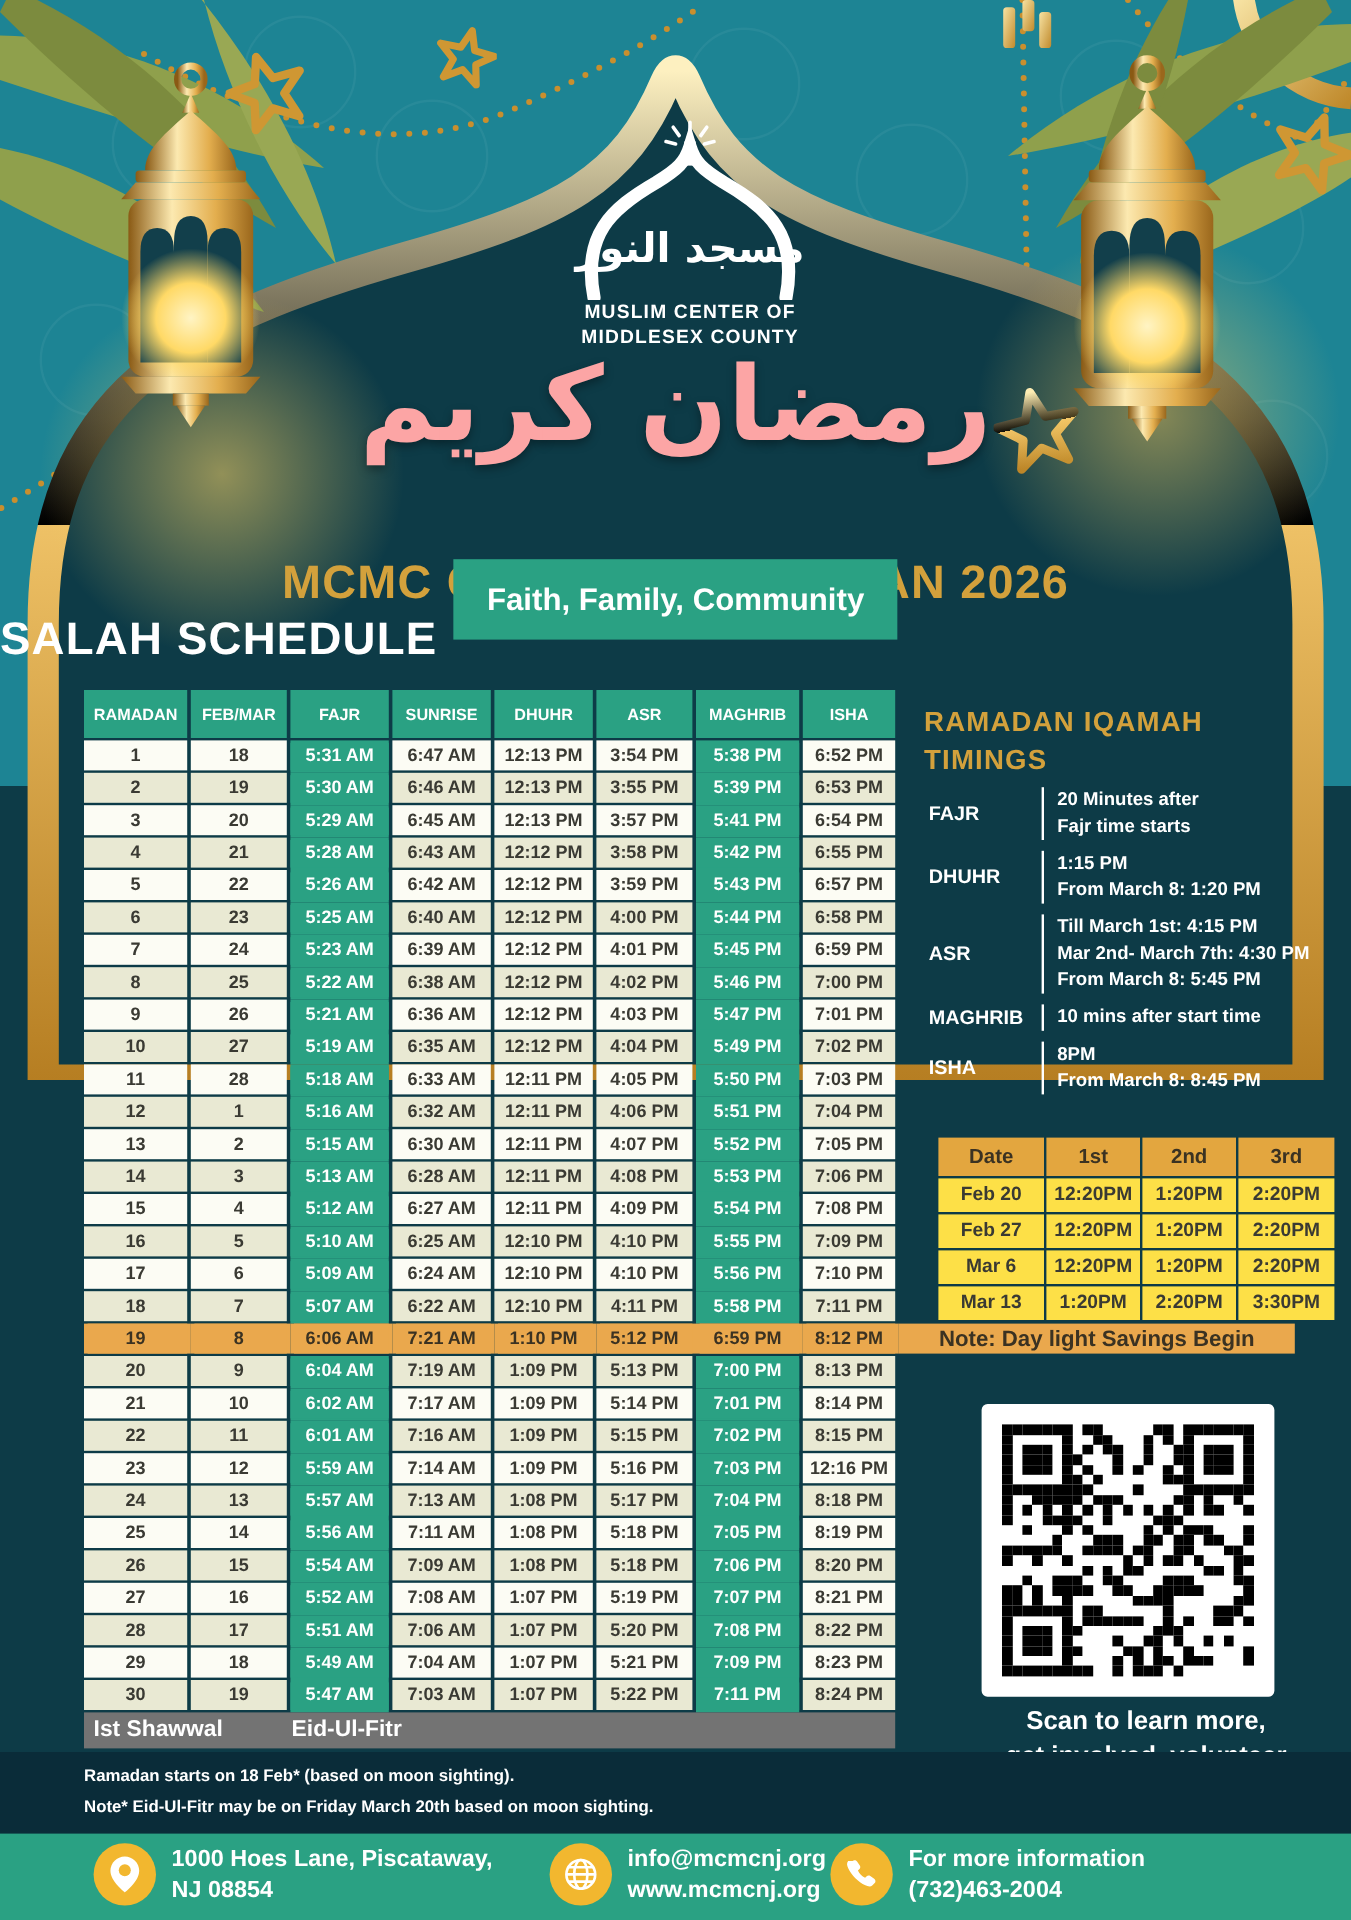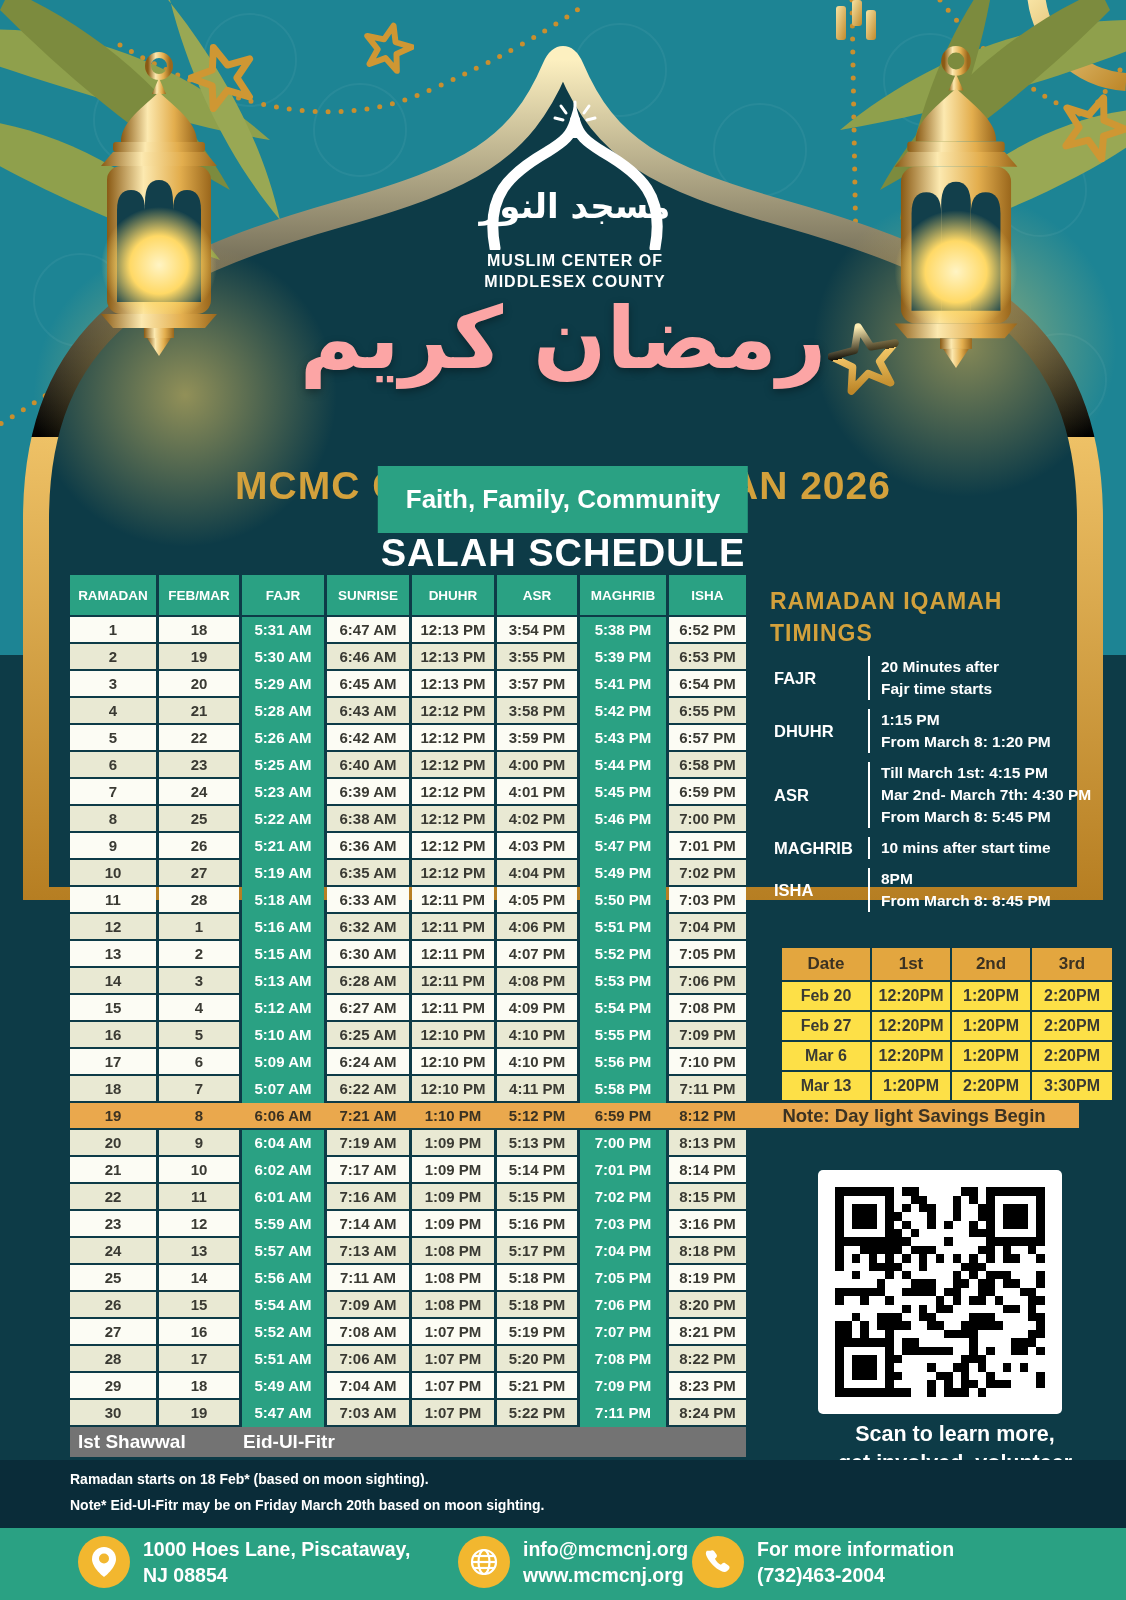--- a/index.html
+++ b/index.html
@@ -11,21 +11,21 @@
 
   
   .logo-wrap{left:0;top:100px;width:1126px;text-align:center;color:#fff;padding-left:12px;}
   .logo-line{font-weight:bold;letter-spacing:1px;font-size:16px;line-height:21px;}
   .calligraphy{left:0;top:288px;width:1126px;text-align:center;color:#fca5a5;font-size:86px;
     font-weight:bold;text-shadow:0 3px 8px rgba(0,0,0,.35);}
   .main-title{left:0;top:416px;width:1126px;text-align:center;color:#d3a13c;
     font-size:39px;font-weight:bold;letter-spacing:1px;margin-top:48px;}
   .tagline{left:50%;top:466px;transform:translateX(-50%);background:#2aa183;color:#fff;
     font-size:26px;font-weight:bold;padding:18px 28px;}
-  .subtitle{left:0;top:532px;width:1126px;text-align:center;color:#fff;
+  .subtitle{left:0;top:512px;width:1126px;text-align:left;color:#fff;
     font-size:38px;font-weight:bold;letter-spacing:1px;}
 
   
   .salah{left:70px;top:575px;width:676px;display:grid;
     grid-template-columns:86px 80px 82px 82px 82px 80px 86px 77px;
     grid-template-rows:40px;grid-auto-rows:25px;column-gap:3px;row-gap:2px;}
   .cell{display:flex;align-items:center;justify-content:center;
     font-weight:bold;font-size:15px;white-space:nowrap;}
   .c-head{background:#2aa183;color:#fff;font-size:13.5px;}
   .c-white{background:#fcfcf4;color:#3a3a33;}
@@ -412,21 +412,21 @@
       <div class="cell c-beige">5:15 PM</div>
       <div class="cell c-green">7:02 PM</div>
       <div class="cell c-beige">8:15 PM</div>
       <div class="cell c-white">23</div>
       <div class="cell c-white">12</div>
       <div class="cell c-green">5:59 AM</div>
       <div class="cell c-white">7:14 AM</div>
       <div class="cell c-white">1:09 PM</div>
       <div class="cell c-white">5:16 PM</div>
       <div class="cell c-green">7:03 PM</div>
-      <div class="cell c-white">3:16 PM</div>
+      <div class="cell c-white">12:16 PM</div>
       <div class="cell c-beige">24</div>
       <div class="cell c-beige">13</div>
       <div class="cell c-green">5:57 AM</div>
       <div class="cell c-beige">7:13 AM</div>
       <div class="cell c-beige">1:08 PM</div>
       <div class="cell c-beige">5:17 PM</div>
       <div class="cell c-green">7:04 PM</div>
       <div class="cell c-beige">8:18 PM</div>
       <div class="cell c-white">25</div>
       <div class="cell c-white">14</div>

